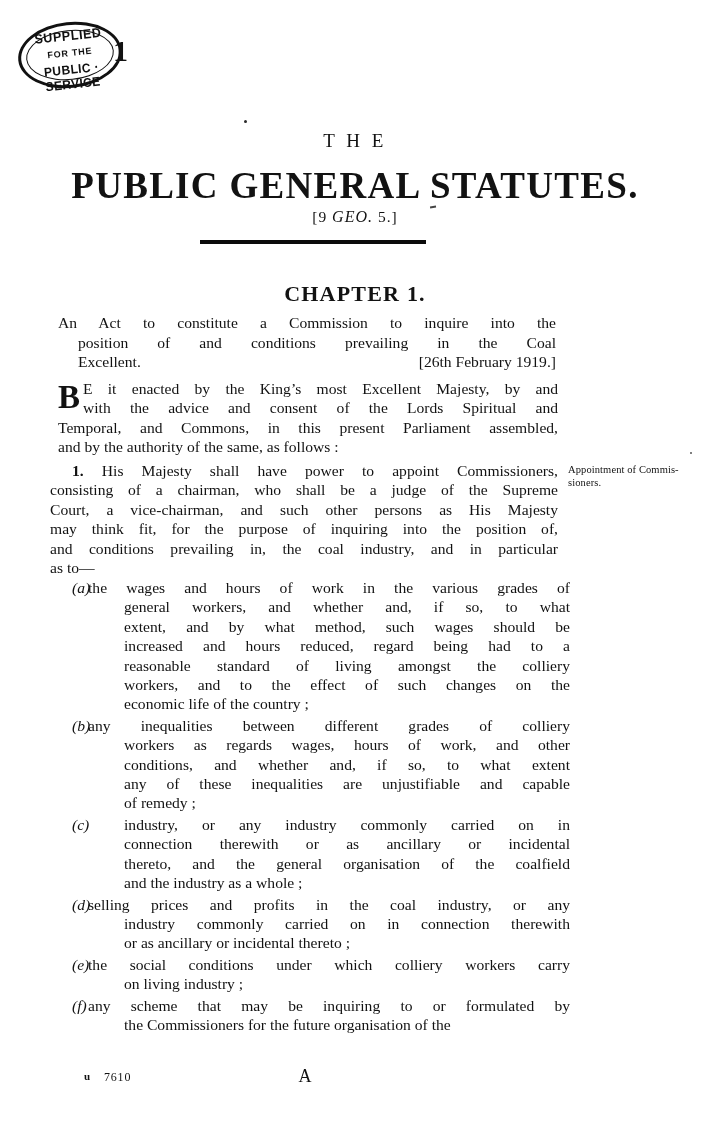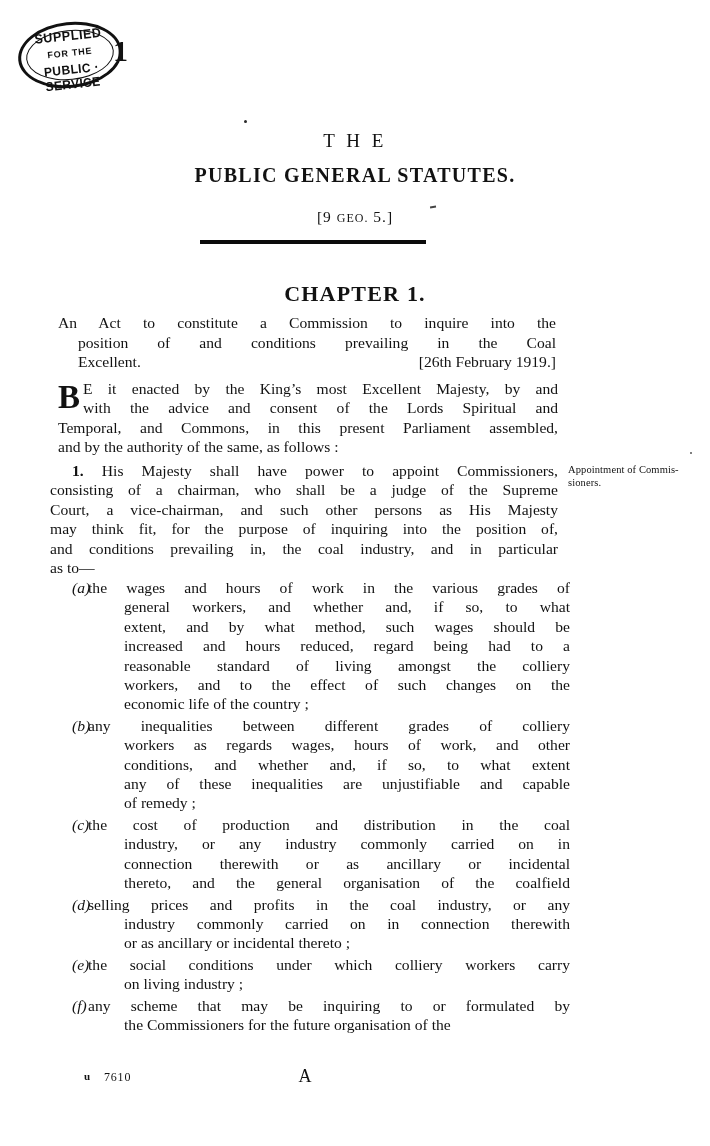--- a/index.html
+++ b/index.html
@@ -102,35 +102,36 @@
     top: 130px;
     text-align: center;
     font-size: 19px;
     letter-spacing: 3.5px;
   }
   .main-title {
     position: absolute;
     left: 0; right: 0;
     top: 164px;
     text-align: center;
-    font-size: 20px;
+    font-size: 37px;
     font-weight: bold;
     letter-spacing: 1.3px;
   }
   .regnal {
     position: absolute;
     left: 0; right: 0;
     top: 208px;
     text-align: center;
     font-size: 15.5px;
     letter-spacing: 1px;
   }
   .regnal .sc {
-    font-size: 12px;
+    font-size: 16px;
     letter-spacing: 1px;
+    font-style: italic;
   }
   .tick-mark {
     position: absolute;
     left: 430px;
     top: 206px;
     width: 6px;
     height: 1.5px;
     background: #444;
     transform: rotate(-8deg);
   }
@@ -394,24 +395,24 @@
           <div class="ln">any inequalities between different grades of colliery</div>
           <div class="ln ind">workers as regards wages, hours of work, and other</div>
           <div class="ln ind">conditions, and whether and, if so, to what extent</div>
           <div class="ln ind">any of these inequalities are unjustifiable and capable</div>
           <div class="ln-last ind">of remedy ;</div>
         </div>
       </div>
       <div class="item">
         <div class="item-label">(c)</div>
         <div class="item-body">
-          <div class="ln">the cost of production and distribution in the coal</div>
           <div class="ln ind">industry, or any industry commonly carried on in</div>
           <div class="ln ind">connection therewith or as ancillary or incidental</div>
           <div class="ln ind">thereto, and the general organisation of the coalfield</div>
+          <div class="ln-last ind">and the industry as a whole ;</div>
         </div>
       </div>
       <div class="item">
         <div class="item-label">(d)</div>
         <div class="item-body">
           <div class="ln">selling prices and profits in the coal industry, or any</div>
           <div class="ln ind">industry commonly carried on in connection therewith</div>
           <div class="ln-last ind">or as ancillary or incidental thereto ;</div>
         </div>
       </div>

